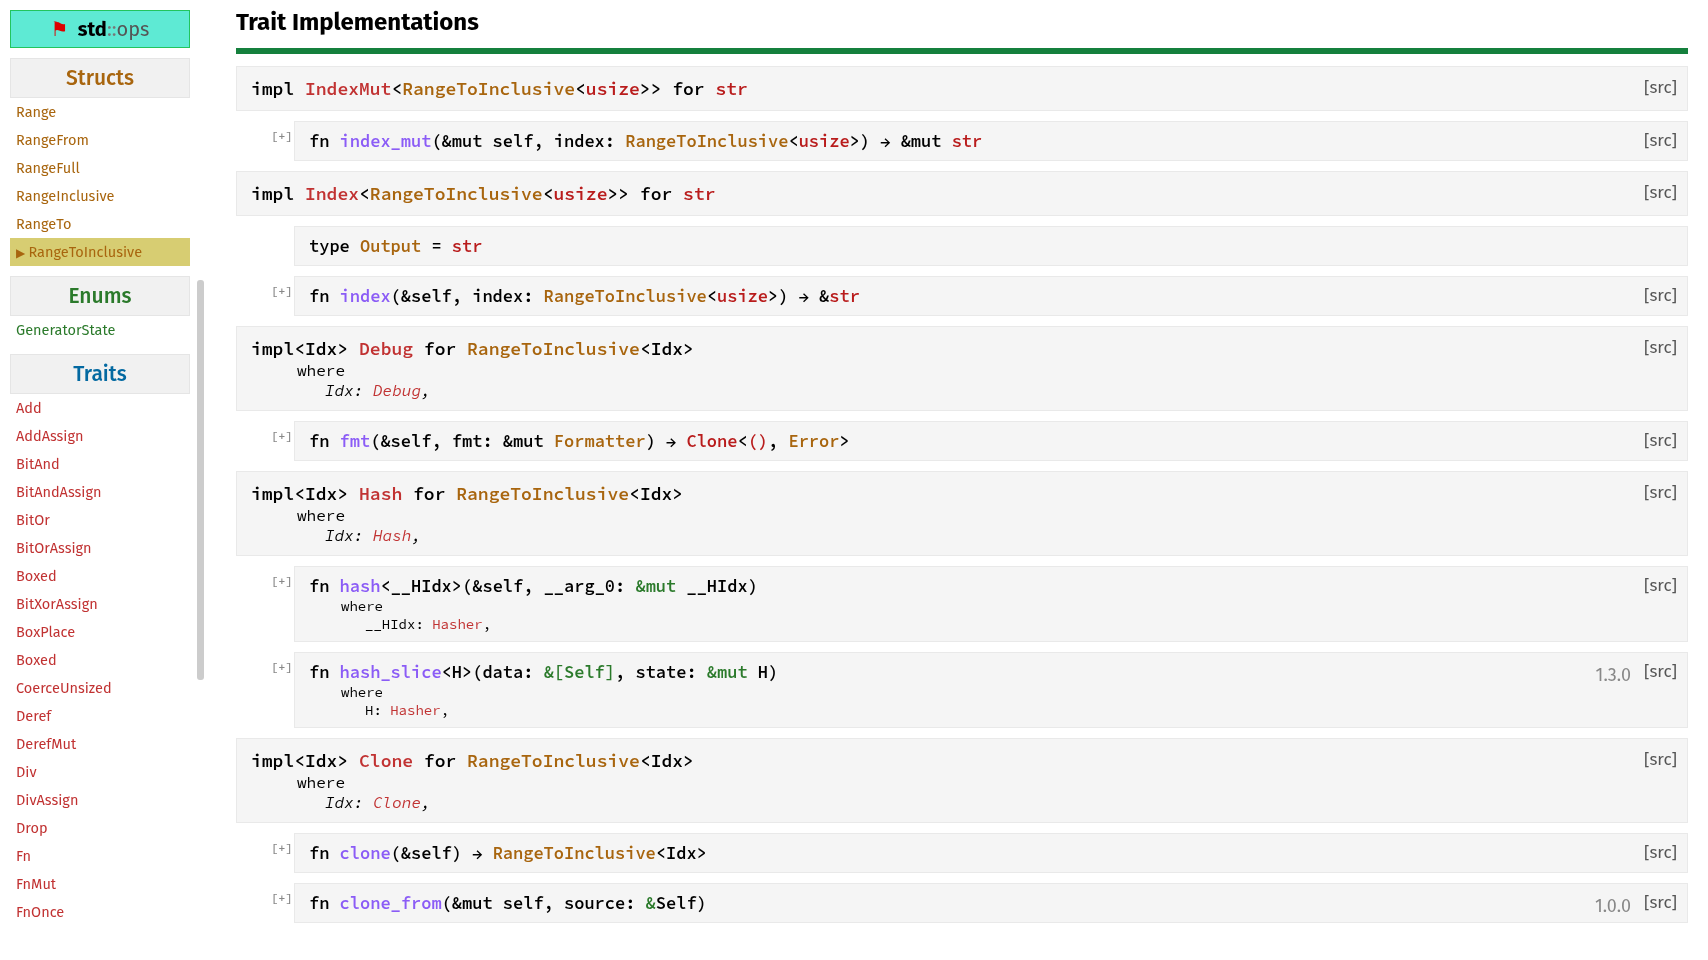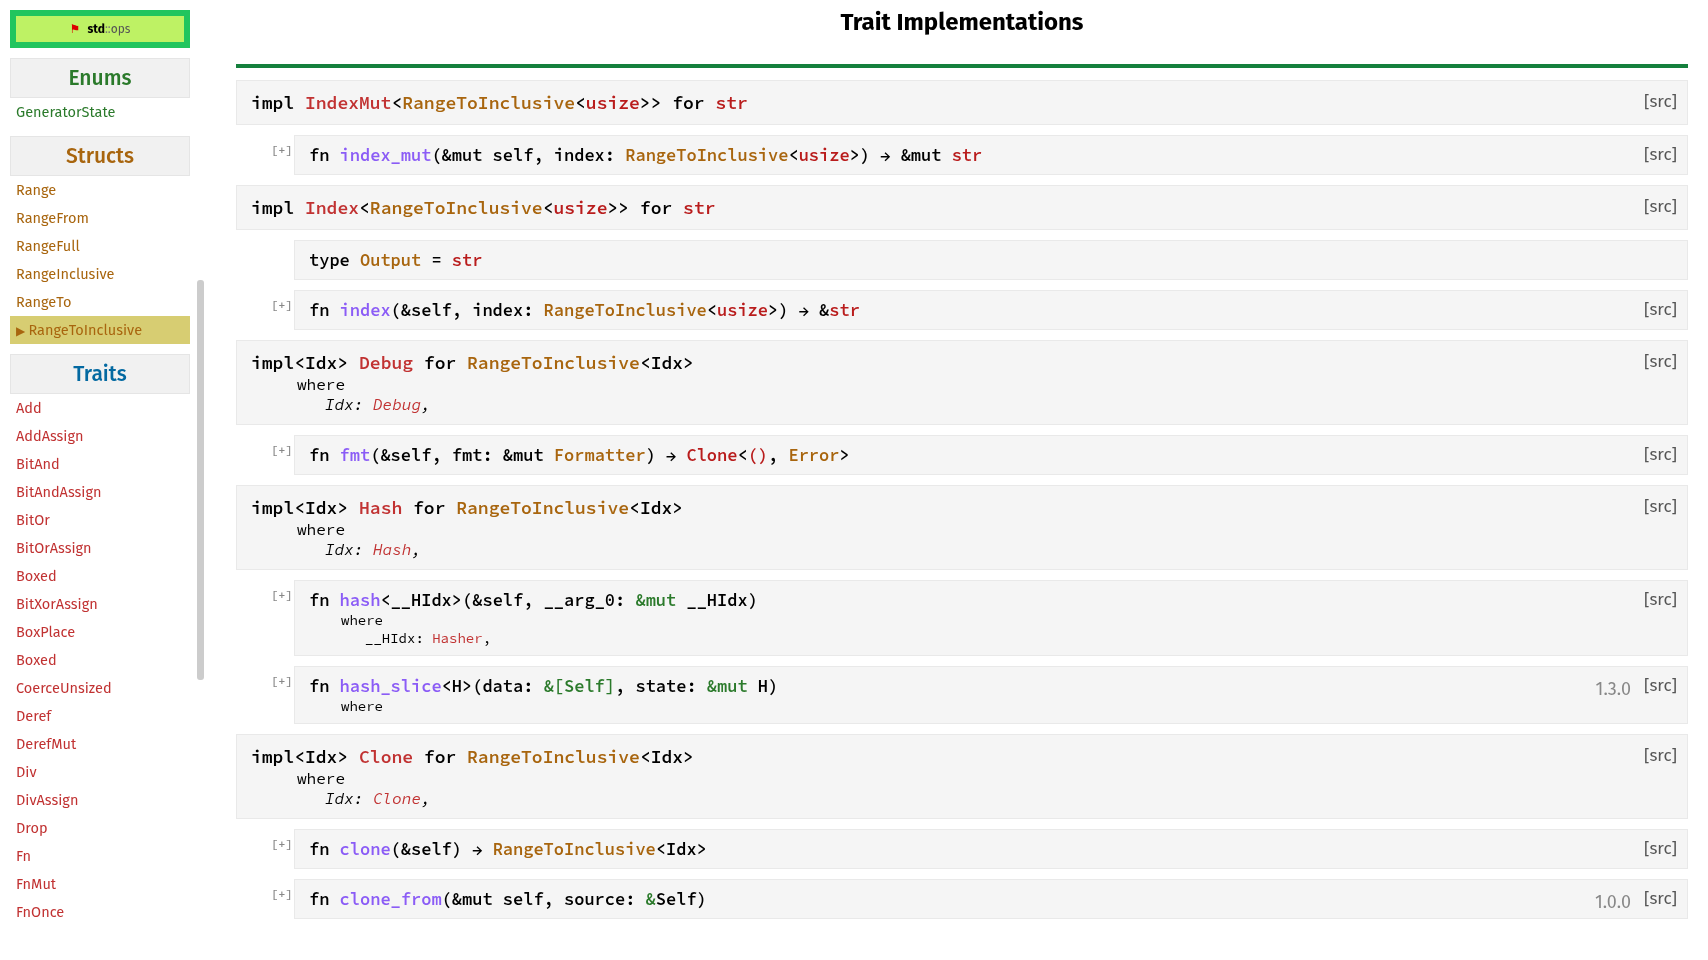--- a/index.html
+++ b/index.html
@@ -19,27 +19,27 @@
 .scrollbar-track {
   position: absolute;
   right: -4px;
   top: 280px;
   width: 7px;
   height: 400px;
   background: #ccc;
   border-radius: 3px;
 }
 .location-box {
-  border: 6px solid #22c55e;
-  background: #bef264;
+  border: 1px solid #22c55e;
+  background: #5eead4;
   padding: 6px 10px;
   margin-bottom: 10px;
   text-align: center;
   font-family: "Fira Sans", sans-serif;
-  font-size: 12px;
+  font-size: 20px;
 }
 .location-box .flag { color: #d00; margin-right:4px; }
 .location-box .ns-std { color:#000; font-weight:700; }
 .location-box .ns-sep { color:#777; }
 .location-box .ns-ops { color:#555; }
 .block { margin-bottom: 10px; }
 .block-title {
   background: #f1f1f1;
   border: 1px solid #e5e5e5;
   text-align: center;
@@ -67,25 +67,24 @@
 .block-items li.current a::before { content: "▶ "; font-size: 12px; }
 
 .main {
   flex: 1;
   padding: 0 20px 20px 36px;
   font-family: "Source Serif Pro", Georgia, serif;
 }
 .section-header {
   font-size: 24px;
   font-weight: 700;
-  padding: 8px 0 28px 0;
-  border-bottom: 4px solid #15803d;
+  padding: 8px 0 12px 0;
+  border-bottom: 6px solid #15803d;
   margin-bottom: 12px;
   font-family: "Fira Sans", sans-serif;
-  text-align: center;
 }
 
 .impl-block {
   background: #f5f5f5;
   border: 1px solid #e9e9e9;
   padding: 10px 14px;
   margin-bottom: 10px;
   font-family: "Source Code Pro", Menlo, monospace;
   font-size: 18px;
   font-weight: 600;
@@ -158,48 +157,48 @@
 <body>
 
 <div class="container">
 <aside class="sidebar">
   <div class="location-box">
     <span class="flag">⚑</span>
     <span class="ns-std">std</span><span class="ns-sep">::</span><span class="ns-ops">ops</span>
   </div>
 
   <div class="block">
+    <div class="block-title struct">Structs</div>
+    <ul class="block-items struct" id="structs-list">
+          <li>
+            <a href="#">Range</a>
+          </li>
+          <li>
+            <a href="#">RangeFrom</a>
+          </li>
+          <li>
+            <a href="#">RangeFull</a>
+          </li>
+          <li>
+            <a href="#">RangeInclusive</a>
+          </li>
+          <li>
+            <a href="#">RangeTo</a>
+          </li>
+          <li class="current">
+            <a href="#">RangeToInclusive</a>
+          </li>
+        </ul>
+  </div>
+
+  <div class="block">
     <div class="block-title enum">Enums</div>
     <ul class="block-items enum" id="enums-list">
           <li>
             <a href="#">GeneratorState</a>
-          </li>
-        </ul>
-  </div>
-
-  <div class="block">
-    <div class="block-title struct">Structs</div>
-    <ul class="block-items struct" id="structs-list">
-          <li>
-            <a href="#">Range</a>
-          </li>
-          <li>
-            <a href="#">RangeFrom</a>
-          </li>
-          <li>
-            <a href="#">RangeFull</a>
-          </li>
-          <li>
-            <a href="#">RangeInclusive</a>
-          </li>
-          <li>
-            <a href="#">RangeTo</a>
-          </li>
-          <li class="current">
-            <a href="#">RangeToInclusive</a>
           </li>
         </ul>
   </div>
 
   <div class="block">
     <div class="block-title trait">Traits</div>
     <ul class="block-items trait" id="traits-list">
           <li>
             <a href="#">Add</a>
           </li>
@@ -328,20 +327,21 @@
     <span class="fn-name">hash</span>&lt;<span>__HIdx</span>&gt;(&amp;self, <span>__arg_0</span>: <span class="mut-kw">&amp;mut</span> <span>__HIdx</span>)
     <span class="where">where</span>
     <span class="where-bound"><span>__HIdx</span>: <span class="trait-name">Hasher</span>,</span>
     <a class="src-link">[src]</a>
   </div>
   <div class="method-block">
     <span class="expander">[+]</span>
     <span>fn</span>
     <span class="fn-name">hash_slice</span>&lt;<span>H</span>&gt;(data: <span class="self-ref">&amp;[Self]</span>, state: <span class="mut-kw">&amp;mut</span> <span>H</span>)
     <span class="where">where</span>
+    <span class="where-bound"><span>H</span>: <span class="trait-name">Hasher</span>,</span>
     <span class="since">1.3.0</span>
     <a class="src-link">[src]</a>
   </div>
 
   <div class="impl-block">
     <span>impl</span>&lt;<span>Idx</span>&gt;
     <span class="trait-name">Clone</span>
     <span>for</span>
     <span class="struct-name">RangeToInclusive</span>&lt;<span>Idx</span>&gt;
     <span class="where">where</span>

